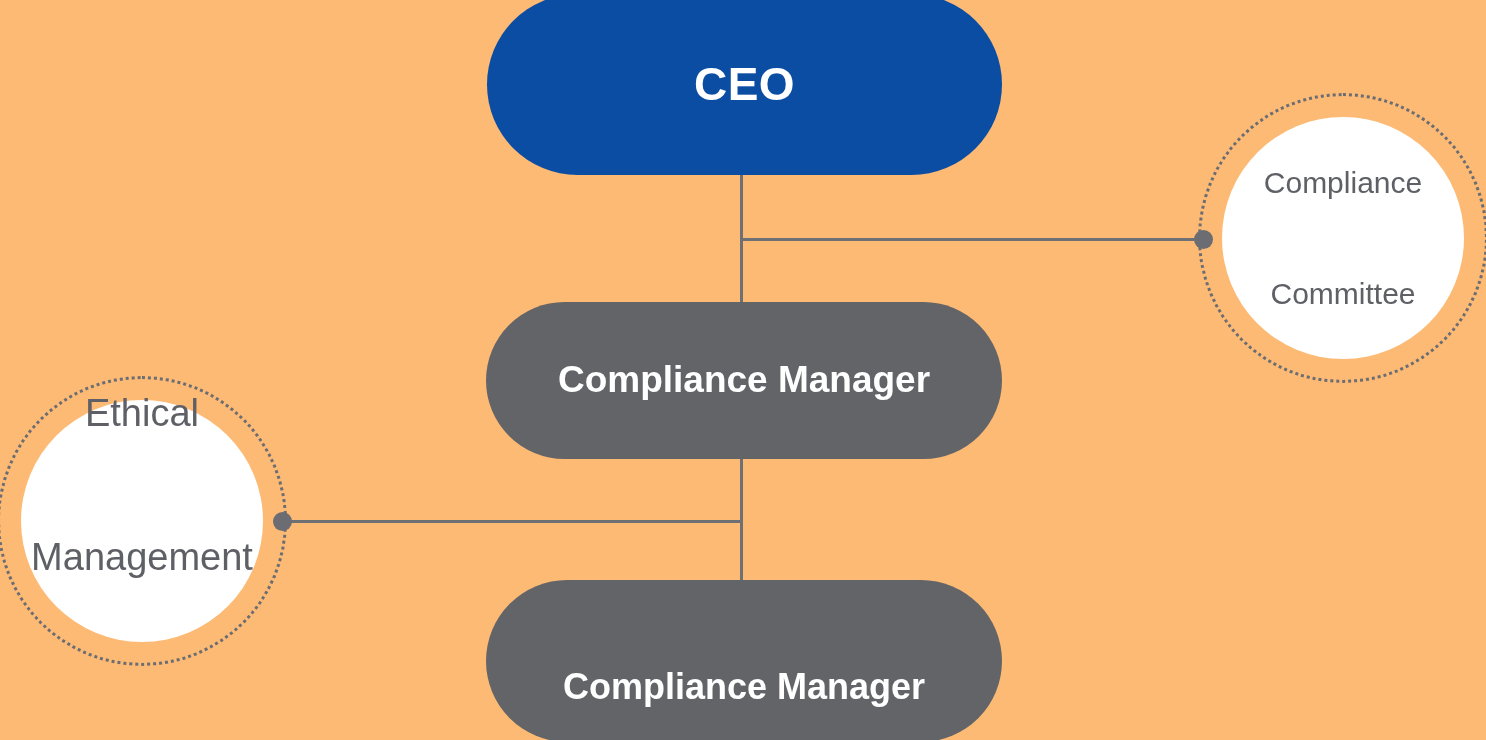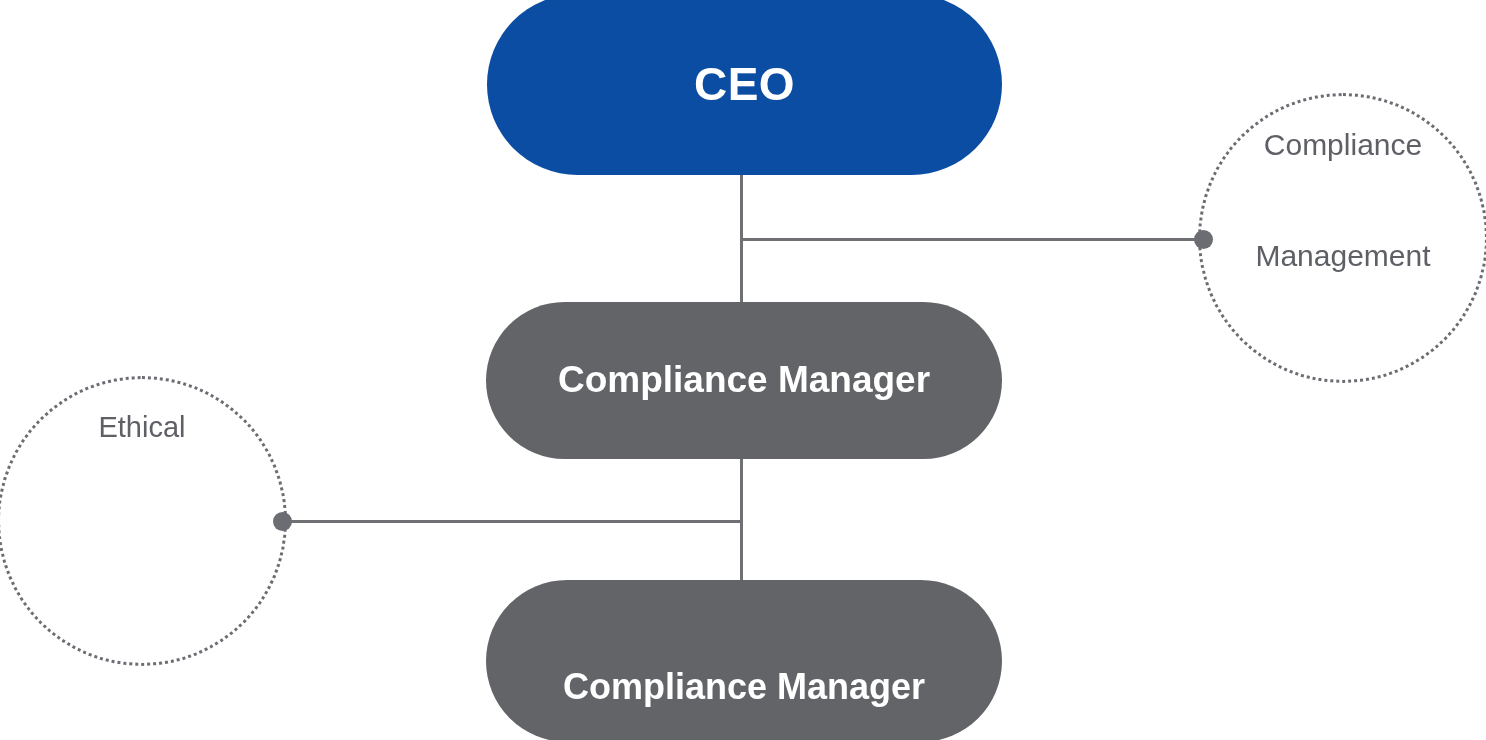--- a/index.html
+++ b/index.html
@@ -4,21 +4,21 @@
 <style>
   html, body {
     margin: 0;
     padding: 0;
     background: #000000;
   }
   #canvas {
     position: relative;
     width: 1486px;
     height: 740px;
-    background: #ffffff;
+    background: #fdba74;
     overflow: hidden;
     font-family: "Liberation Sans", sans-serif;
   }
 
   
   .line-v {
     position: absolute;
     background: #6e7074;
   }
   .line-h {
@@ -69,35 +69,36 @@
     inset: 0;
     border-radius: 50%;
     border: 3px dotted #6b6d72;
     box-sizing: border-box;
   }
   .circle-core {
     position: absolute;
     border-radius: 50%;
     background: #ffffff;
     display: flex;
+    align-items: center;
     justify-content: center;
     text-align: center;
     color: #5e6066;
     box-sizing: border-box;
   }
   .circle-core span {
     display: block;
     padding: 0 8px;
   }
   .c-compliance-committee .circle-core {
     font-size: 30px;
     line-height: 1.85;
   }
   .c-ethical-team .circle-core {
-    font-size: 29px;
+    font-size: 38px;
     line-height: 1.9;
   }
 </style>
 </head>
 <body>
 
 <div id="canvas">
 
   <div class="line-v" style="left:740px; top:170px; width:3px; height:138px;"></div>
 
@@ -124,28 +125,28 @@
       <br>
       <span>Compliance Manager</span>
     </span>
   </div>
 
   <div class="circle-wrap c-compliance-committee" style="left:1198px; top:93px; width:290px; height:290px;">
     <div class="dot-ring"></div>
     <div class="circle-core" style="left:24px; top:24px; width:242px; height:242px;">
       <span>
         <span>Compliance</span><br>
-        <span>Management</span>
+        <span>Committee</span>
       </span>
     </div>
   </div>
 
   <div class="circle-wrap c-ethical-team" style="left:-3px; top:376px; width:290px; height:290px;">
     <div class="dot-ring"></div>
     <div class="circle-core" style="left:24px; top:24px; width:242px; height:242px;">
       <span>
         <span>Ethical</span><br>
-        <br>
+        <span>Management</span><br>
       </span>
     </div>
   </div>
 
 </div>
 
 </body></html>

